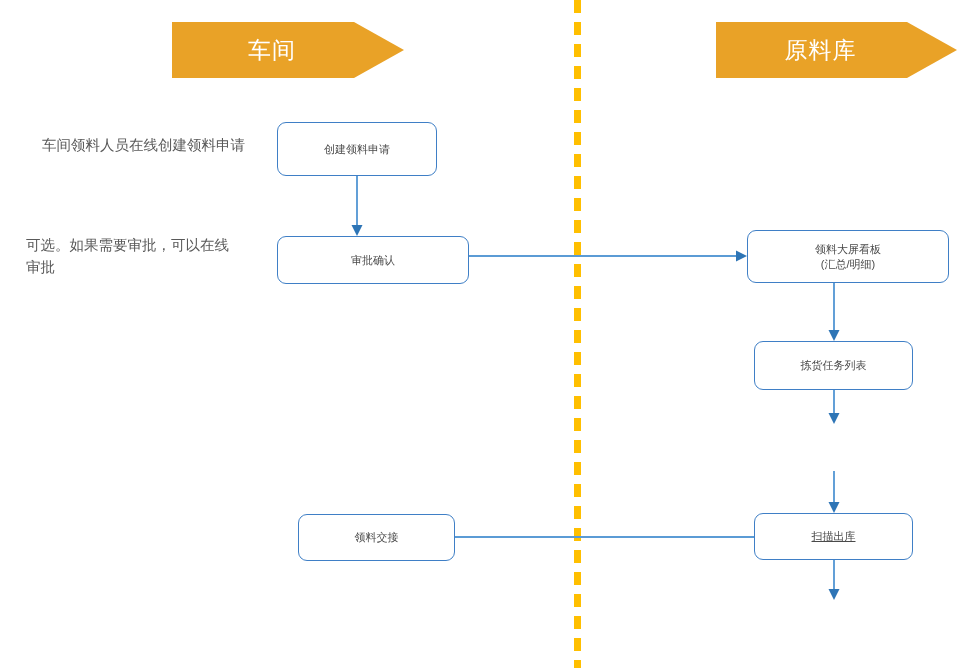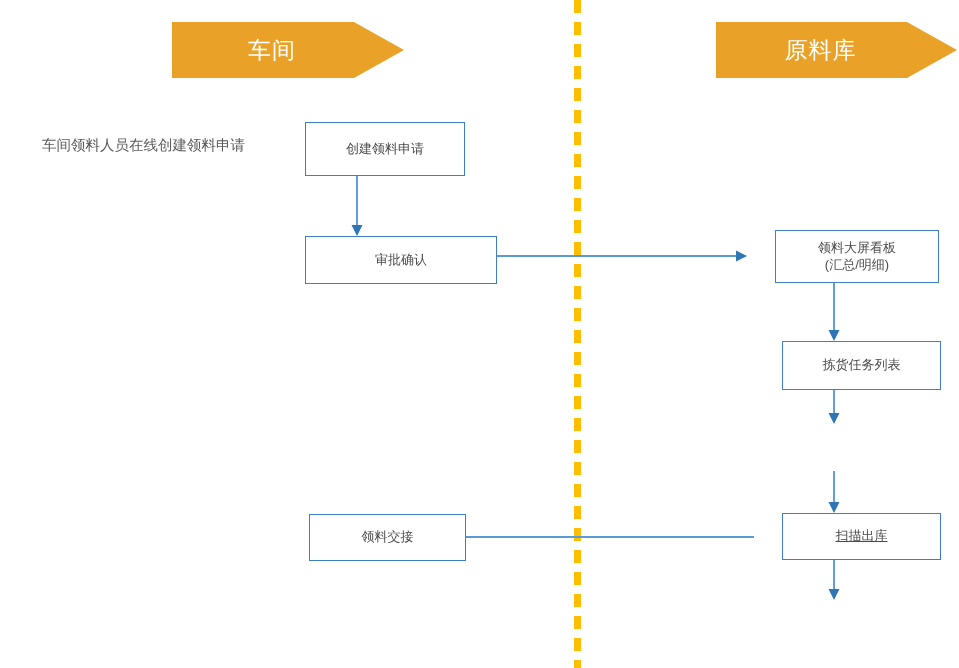--- a/index.html
+++ b/index.html
@@ -59,36 +59,35 @@
       rgba(255,255,255,0) 13px, rgba(255,255,255,0) 22px
     );
     background-size: 7px 22px;
     background-repeat: repeat-y;
   }
   
   .node {
     position: absolute;
     box-sizing: border-box;
     border: 1.6px solid #3F7FC6;
-    border-radius: 0;
+    border-radius: 9px;
     background: #ffffff;
     color: #4A4A4A;
-    font-size: 13px;
+    font-size: 11px;
     line-height: 1.30;
     text-align: center;
     display: flex;
     align-items: center;
     justify-content: center;
     white-space: pre-line;
-    margin-left: 28px;
   }
   #node-create       { left: 277px; top: 122px; width: 160px; height: 54px; }
   #node-approve      { left: 277px; top: 236px; width: 192px; height: 48px; }
-  #node-handover     { left: 281px; top: 514px; width: 157px; height: 47px; }
-  #node-dashboard    { left: 747px; top: 230px; width: 164px; height: 53px; }
+  #node-handover     { left: 298px; top: 514px; width: 157px; height: 47px; }
+  #node-dashboard    { left: 747px; top: 230px; width: 202px; height: 53px; }
   #node-pick-list    { left: 754px; top: 341px; width: 159px; height: 49px; }
   #node-prepare      { left: 754px; top: 424px; width: 159px; height: 47px; }
   #node-scan-out     { left: 754px; top: 513px; width: 159px; height: 47px; text-decoration: underline; }
   #node-post-issue   { left: 754px; top: 600px; width: 159px; height: 47px; }
 
   
   .annotation {
     position: absolute;
     color: #595959;
     font-size: 14.5px;
@@ -179,14 +178,15 @@
 (汇总/明细)</div>
 
   <div class="node" id="node-pick-list">拣货任务列表</div>
 
 
   <div class="node" id="node-scan-out">扫描出库</div>
 
 
   <div class="annotation" id="annotation-create">车间领料人员在线创建领料申请</div>
 
+  <div class="annotation" id="annotation-approve">可选。如果需要审批，可以在线审批</div>
 
 </div>
 
 </body></html>

